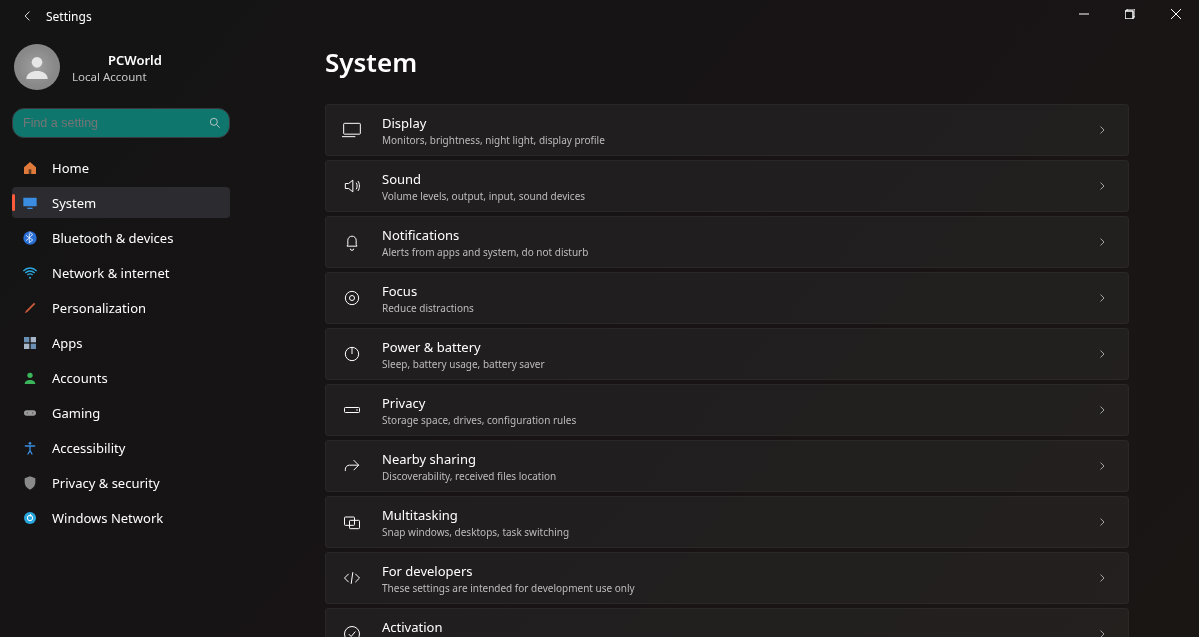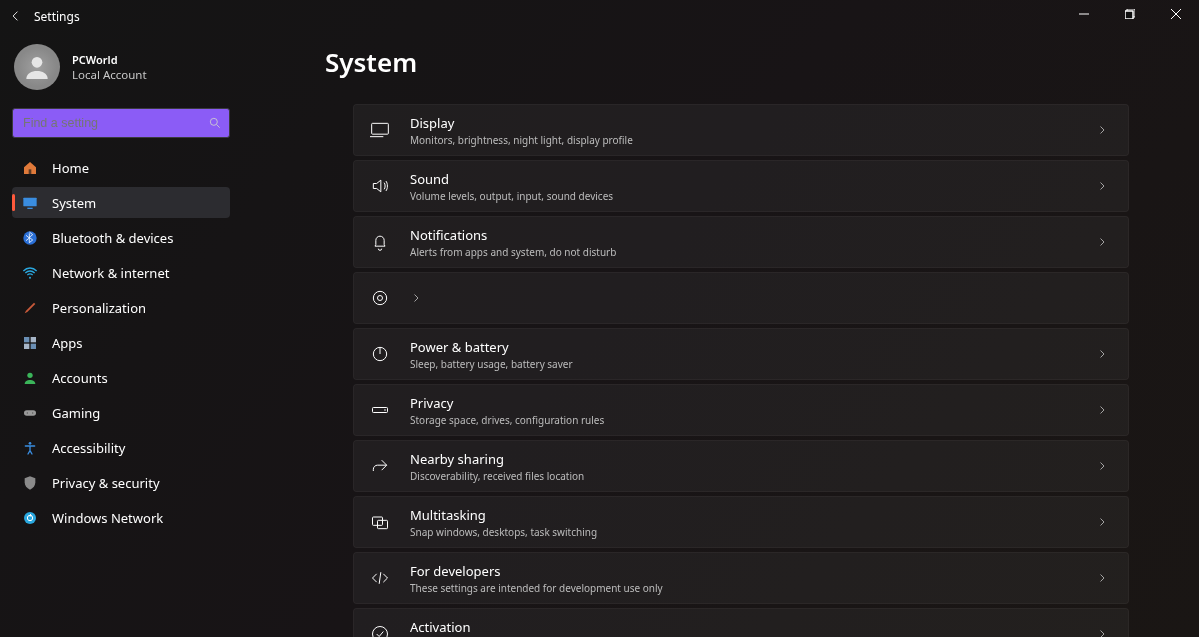--- a/index.html
+++ b/index.html
@@ -1,49 +1,49 @@
 <!DOCTYPE html>
 <html><head>
 <meta charset="utf-8">
 <style>
   * { box-sizing: border-box; margin: 0; padding: 0; }
   html, body { width: 1199px; height: 637px; overflow: hidden; background: #0f0f0f; font-family: "Segoe UI", system-ui, sans-serif; color: #ffffff; }
   body { background: linear-gradient(130deg, #141414 0%, #181416 50%, #1a1614 100%); position: relative; }
 
-  .titlebar { display:flex; align-items:center; height:32px; padding-left:0; }
+  .titlebar { display:flex; align-items:center; height:32px; padding-left:12px; }
   .back { width:32px; height:32px; display:flex; align-items:center; justify-content:center; cursor:pointer; }
   .titlebar .title { font-size:12px; padding-left:2px; color:#fff; }
   .win-controls { position:absolute; top:0; right:0; display:flex; }
   .win-btn { width:46px; height:28px; display:flex; align-items:center; justify-content:center; cursor:pointer; }
   .win-btn svg { stroke:#ffffff; stroke-width:1; fill:none; }
 
   .layout { display:flex; height:calc(100% - 32px); }
   .sidebar { width:295px; padding:12px 8px 0 12px; display:flex; flex-direction:column; }
 
   .profile { display:flex; align-items:center; gap:12px; padding:0 0 14px 2px; }
   .avatar { width:46px; height:46px; border-radius:50%; background:radial-gradient(circle at center, #a0a0a0 0%, #888 60%); display:flex; align-items:center; justify-content:center; }
   .avatar svg { fill:#cfcfcf; }
-  .profile .name { font-size:11px; font-weight:600; }
+  .profile .name { font-size:13px; font-weight:600;margin-left:36px; }
   .profile .sub { font-size:11.5px; color:#c8c8c8; }
 
   .search { position:relative; width:218px; height:30px; margin:4px 0 14px 0; }
-  .search input { width:100%; height:100%; background:#8b5cf6; border:1px solid #3a3a3e; border-radius:3px; color:#fff; font-size:12.5px; padding:0 32px 0 10px; outline:none; }
+  .search input { width:100%; height:100%; background:#0f766e; border:1px solid #3a3a3e; border-radius:12px; color:#fff; font-size:12.5px; padding:0 32px 0 10px; outline:none; }
   .search .sicon { position:absolute; right:8px; top:50%; transform:translateY(-50%); }
 
   .nav { display:flex; flex-direction:column; gap:4px; width:218px; }
   .nav-item { display:flex; align-items:center; height:31px; border-radius:4px; padding:0 10px; gap:14px; font-size:13px; cursor:pointer; position:relative; }
   .nav-item.active { background:#2c2c30; }
   .nav-item.active::before { content:""; position:absolute; left:0; top:7px; bottom:7px; width:3px; background:#ff5a3c; border-radius:2px; }
   .nav-icon { width:16px; height:16px; display:flex; align-items:center; justify-content:center; }
 
   .main { flex:1; padding:12px 70px 0 30px; overflow:hidden; }
   .page-title { font-size:26px; font-weight:600; margin-bottom:24px; }
 
   .cards { display:flex; flex-direction:column; gap:4px; }
-  .card { background:rgba(255,255,255,0.045); border:1px solid rgba(255,255,255,0.04); border-radius:4px; height:52px; display:flex; align-items:center; padding:0 20px 0 14px; gap:18px; cursor:pointer;margin-left:28px; }
+  .card { background:rgba(255,255,255,0.045); border:1px solid rgba(255,255,255,0.04); border-radius:4px; height:52px; display:flex; align-items:center; padding:0 20px 0 14px; gap:18px; cursor:pointer; }
   .card .ci { width:24px; height:24px; display:flex; align-items:center; justify-content:center; }
   .card .ct { flex:1; }
   .card .ct .h { font-size:13px; }
   .card .ct .s { font-size:10px; color:#bcbcbc; margin-top:1px; }
   .card .chev { color:#cfcfcf; }
 
   svg { display:block; }
 </style>
 </head>
 <body>
@@ -264,20 +264,24 @@
           </span>
       </div>
 
       <div class="card">
         <span class="ci">
             <svg width="20" height="20" viewBox="0 0 24 24">
               <circle cx="12" cy="12" r="8" stroke="#fff" stroke-width="1.2" fill="none"></circle>
               <circle cx="12" cy="12" r="3" stroke="#fff" stroke-width="1.2" fill="none"></circle>
             </svg>
           </span>
+        <div class="ct">
+            <div class="h">Focus</div>
+            <div class="s">Reduce distractions</div>
+          </div>
         <span class="chev">
             <svg width="12" height="12" viewBox="0 0 24 24">
               <path d="M9 5l7 7-7 7" stroke="#cfcfcf" stroke-width="1.5" fill="none"></path>
             </svg>
           </span>
       </div>
 
       <div class="card">
         <span class="ci">
             <svg width="20" height="20" viewBox="0 0 24 24">

